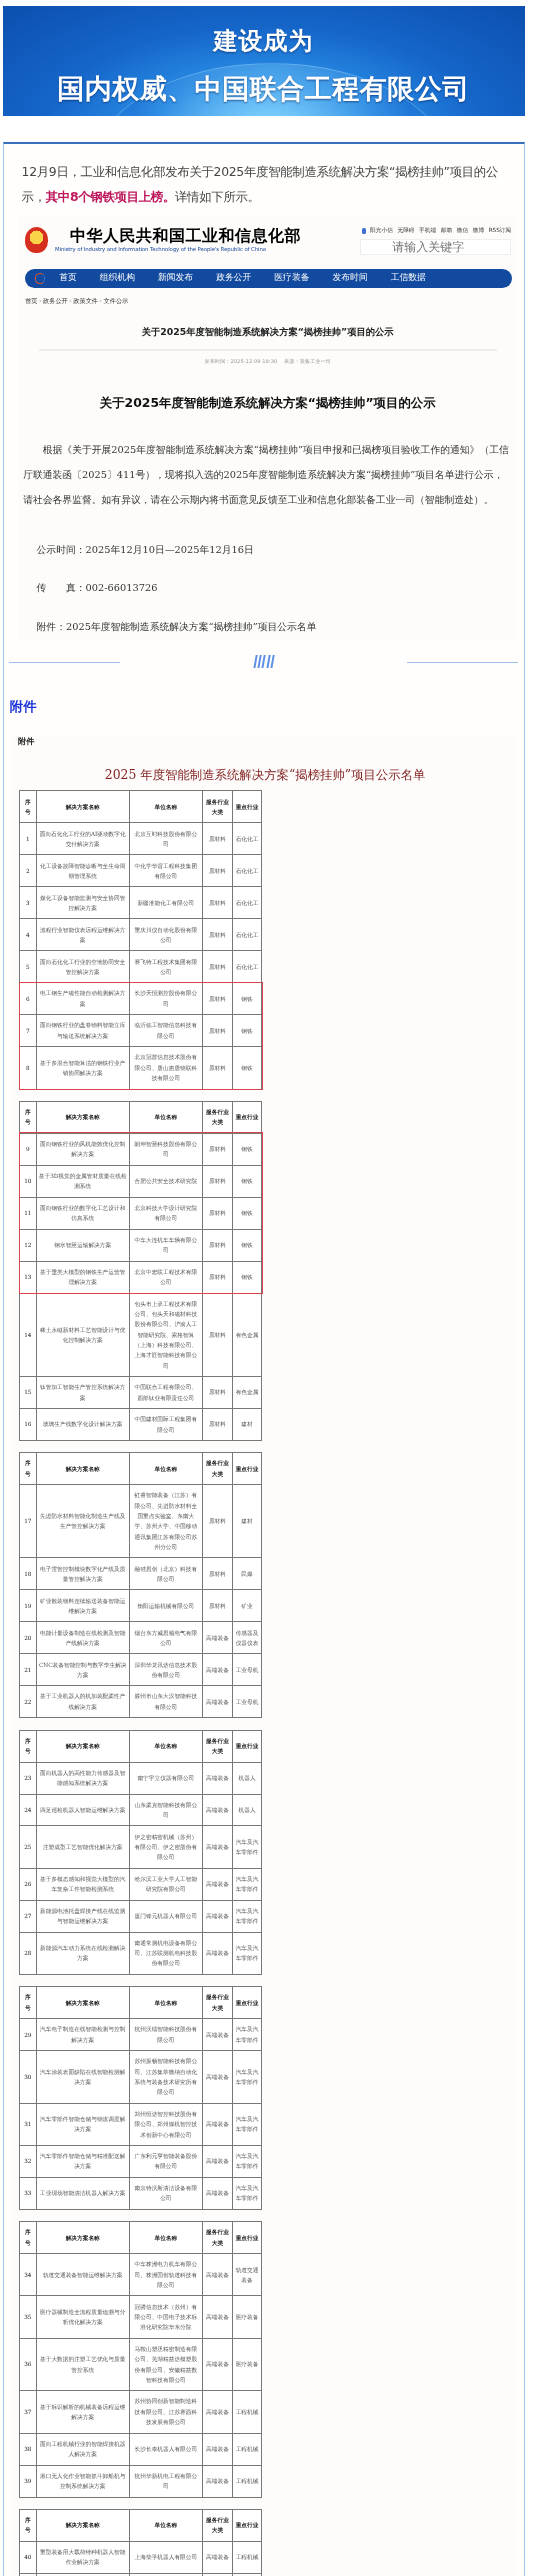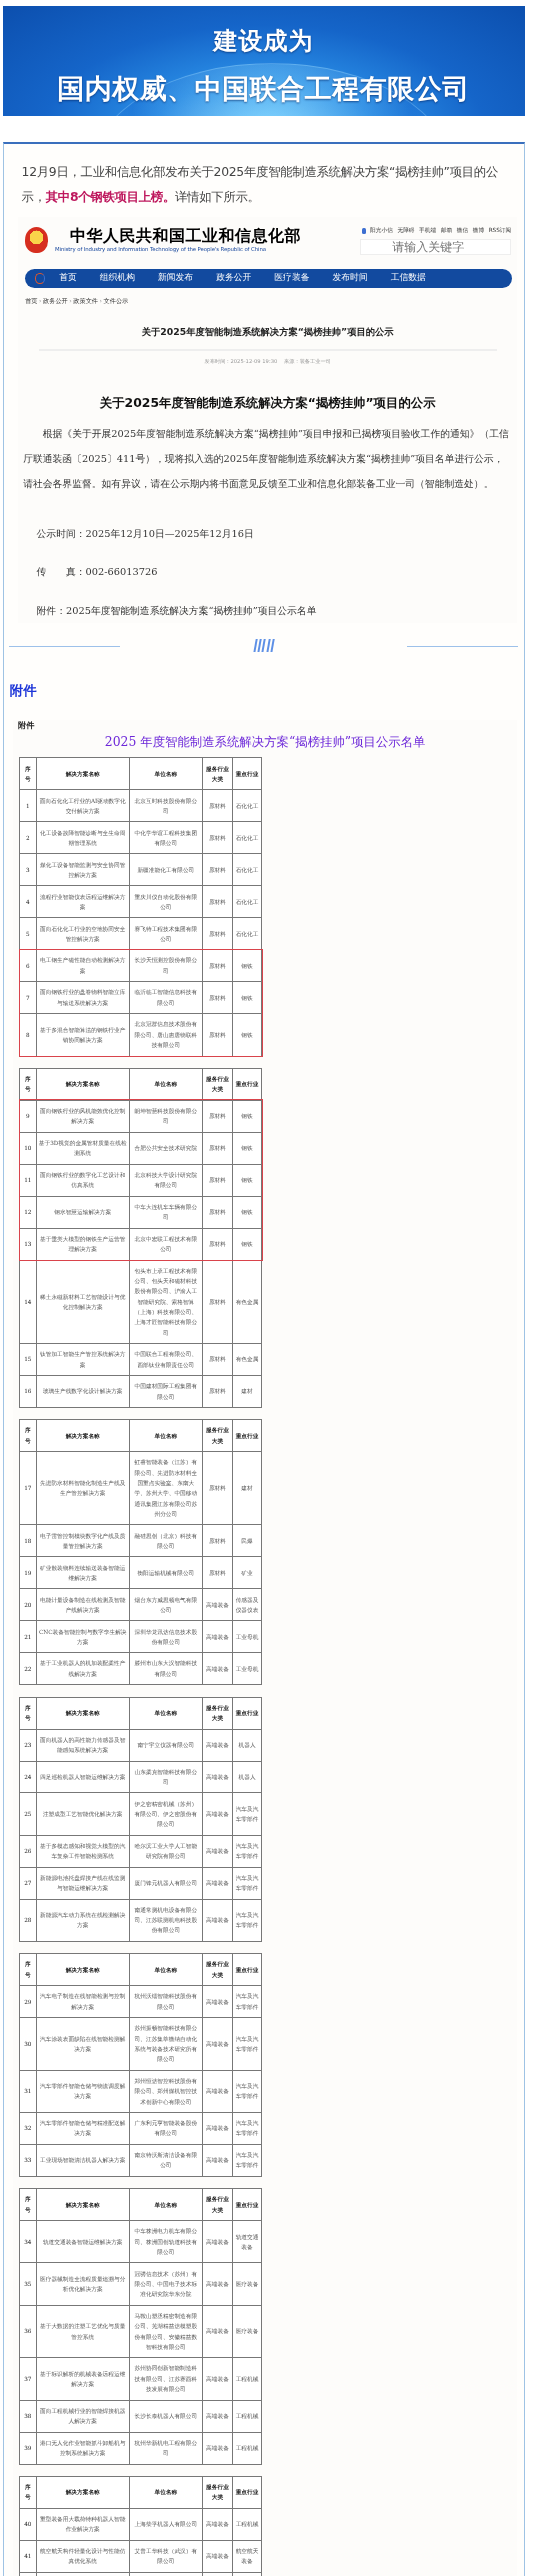--- a/index.html
+++ b/index.html
@@ -48,34 +48,34 @@
   .navbar .logo { width: 9.3px; height: 10.3px; border-radius: 50%; border: 1.5px solid #e2572a; border-right-color: #3b6fd0; margin-right: 14.4px; }
   .navbar .item { color: #fff; font-size: 8.8px; margin-right: 23px; }
   .breadcrumb { margin: 9.3px 0 0 7.2px; font-size: 6.2px; color: #333; }
   .breadcrumb .sep { color: #999; margin: 0 1.5px; }
   .miit-title { margin-top: 19.6px; text-align: center; font-size: 9.3px; font-weight: bold; color: #222; }
   .miit-rule { margin: 10.3px 20.6px 0 20.6px; height: 1.5px; background: #eee; }
   .meta { text-align: center; font-size: 5.2px; color: #999; margin-top: 7.2px; padding-bottom: 10.3px; }
   .meta span + span { margin-left: 5.2px; }
 
   .doc-title { text-align: center; font-size: 12.4px; font-weight: bold; color: #111; margin-top: 19.6px; font-family: "DejaVu Sans", sans-serif; }
-  .doc-body { padding: 0 5.2px 0 5.2px; font-family: "DejaVu Serif", "Liberation Serif", serif; font-size: 9.8px; line-height: 25px; color: #333; margin-top: 9px; }
+  .doc-body { padding: 0 5.2px 0 5.2px; font-family: "DejaVu Serif", "Liberation Serif", serif; font-size: 9.8px; line-height: 25px; color: #333; margin-top: 25px; }
   .doc-body p { text-indent: 2em; }
   .doc-body .line { padding-left: 13.4px; margin-top: 13.4px; }
 
   .divider { position: relative; height: 15.5px; margin: 16.5px 5.2px 0 5.2px; }
   .divider .l { position: absolute; left: 0; top: 7.2px; width: 111px; height: 1px; background: #9dc1ea; }
   .divider .r { position: absolute; right: 0; top: 7.2px; width: 111px; height: 1px; background: #9dc1ea; }
   .divider .bars { position: absolute; left: 50%; transform: translateX(-50%) skewX(-10deg); top: 0; display: flex; gap: 2.1px; }
   .divider .bars i { display: block; width: 2.1px; height: 13px; background: #5e90e6; }
 
   .att-heading { margin: 27px 0 0 6.2px; font-size: 13.4px; font-weight: bold; color: #1d35d8; }
   .annex { margin: 20.6px 6.2px 0 9.3px; background: #fdfcfa; padding-bottom: 5.2px; }
   .annex .small { padding-left: 5.2px; font-size: 8.2px; font-family: "DejaVu Serif", serif; color: #222; font-weight: bold; }
-  .annex .ttl { margin-top: 3px; text-align: center; font-size: 12.4px; font-family: "DejaVu Serif", serif; color: #6d28d9; }
+  .annex .ttl { margin-top: 20px; text-align: center; font-size: 12.4px; font-family: "DejaVu Serif", serif; color: #7f1d1d; }
 
   table.list { width: 246px; border-collapse: collapse; margin: 6.2px 0 0 3.1px; font-family: "DejaVu Serif", serif; color: #555; background: #fff; }
   table.list { width: 243px; }
   table.list { width: 100%; }
   .tables { width: 243px; margin-left: 3.1px; }
   table.list th, table.list td { border: 0.8px solid #777; text-align: center; vertical-align: middle; font-size: 5.7px; line-height: 10.3px; padding: 5.2px 2.1px; }
   table.list th { font-weight: bold; color: #222; height: 21.6px; }
   table.list td.no { color: #222; }
   table.list col.c0 { width: 16.5px; } table.list col.c1 { width: 93px; } table.list col.c2 { width: 73px; } table.list col.c3 { width: 30px; } table.list col.c4 { width: 29px; }
   .table-block { margin-top: 11.3px; position: relative; }

